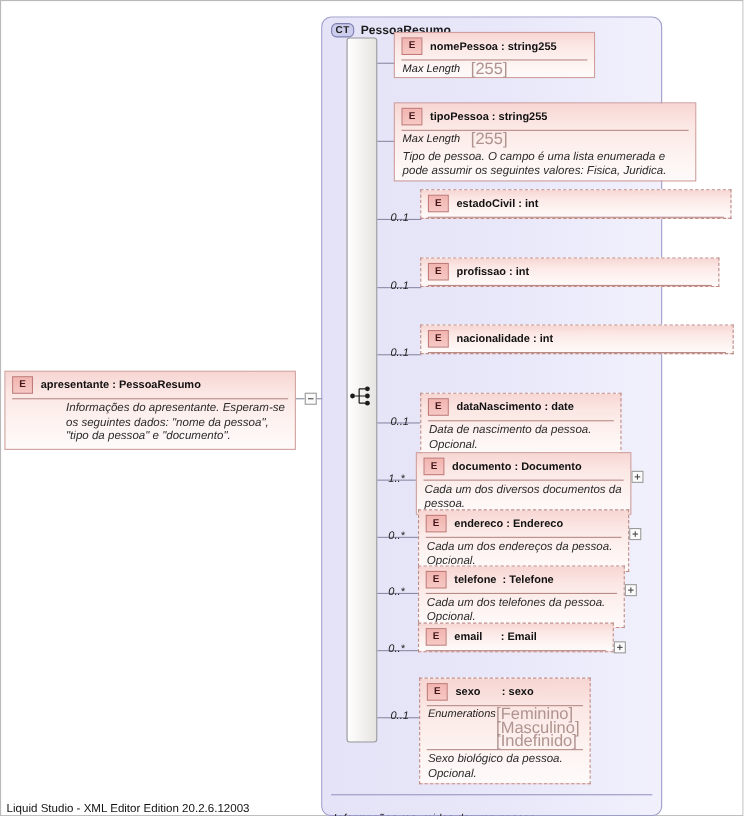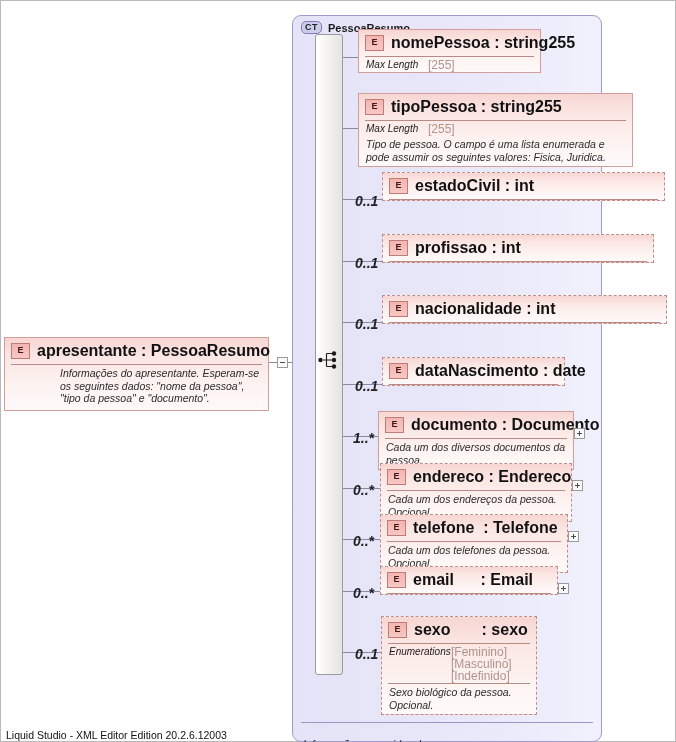--- a/index.html
+++ b/index.html
@@ -147,42 +147,42 @@
     height: 14px;
     line-height: 13px;
     text-align: center;
     font-size: 9px;
     font-weight: bold;
     color: #43171a;
     border: 1px solid #c07b78;
     background: linear-gradient(to bottom, #f3b5b0, #f6c8c4);
   }
   .el-title {
-    font-size: 16px;
+    font-size: 10px;
     font-weight: bold;
     color: #111;
     white-space: pre;
   }
   .el-divider {
     margin: 0 6px;
     border-top: 1px solid #b98b87;
   }
   .el-facet {
     display: flex;
     padding: 2px 7px 1px 7px;
     font-size: 10px;
   }
   .el-facet-name {
     font-style: italic;
     color: #1a1a1a;
     min-width: 62px;
   }
   .el-facet-vals {
     color: #b0938f;
-    font-size: 12px;
+    font-size: 15px;
     line-height: 12px;
   }
   .el-facet-vals div { white-space: pre; }
   .el-doc {
     padding: 2px 7px 3px 7px;
     font-size: 10.5px;
     font-style: italic;
     color: #2b2b2b;
     line-height: 12.5px;
   }
@@ -191,25 +191,24 @@
   #root-el {
     left: 3px;
     top: 336px;
     width: 265px;
   }
   #root-el .el-doc { padding-bottom: 5px; margin-left: 48px; }
 
   
   .card {
     position: absolute;
-    font-size: 14px;
+    font-size: 10px;
     font-style: italic;
     color: #222;
     white-space: pre;
-    font-weight: bold;
   }
 
   
   #statusbar {
     position: absolute;
     left: 6px;
     top: 729px;
     font-size: 10.5px;
     color: #111;
   }
@@ -320,20 +319,21 @@
     <div class="el-divider"></div>
   </div>
 
   <span class="card" style="left:354px; top:377px;">0..1</span>
   <div class="el optional" style="left:381px; top:356px; width:183px;">
     <div class="el-head">
       <span class="el-badge">E</span>
       <span class="el-title">dataNascimento : date</span>
     </div>
     <div class="el-divider"></div>
+    <div class="el-doc">Data de nascimento da pessoa. Opcional.</div>
   </div>
 
   <span class="card" style="left:352px; top:429px;">1..*</span>
   <div class="el" style="left:377px; top:410px; width:196px;">
     <div class="el-head">
       <span class="el-badge">E</span>
       <span class="el-title">documento : Documento</span>
     </div>
     <div class="el-divider"></div>
     <div class="el-doc">Cada um dos diversos documentos da pessoa.</div>

